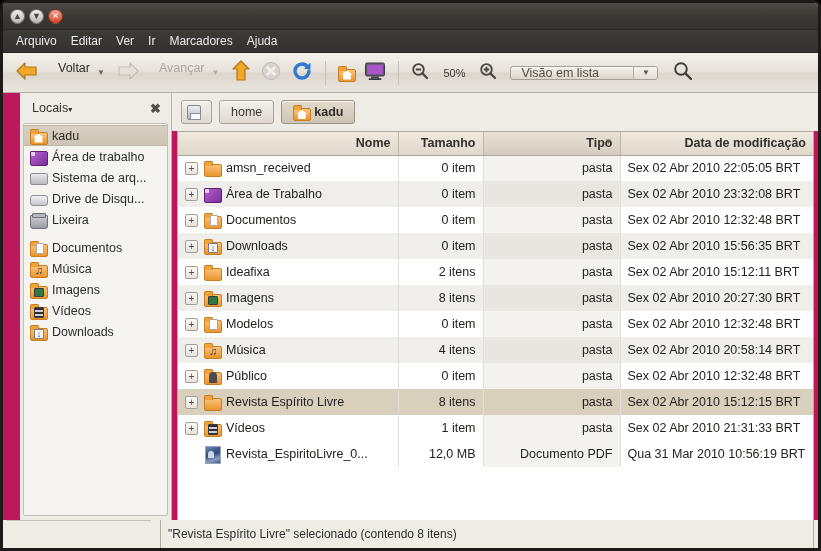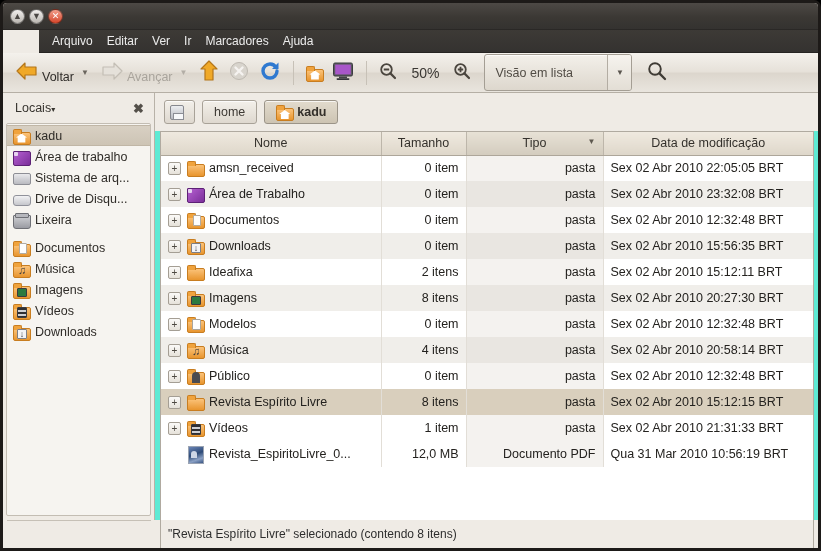--- a/index.html
+++ b/index.html
@@ -43,61 +43,60 @@
     letter-spacing:.1px;
     pointer-events:none;
   }
 
   
   .menubar{
     height:23px; flex:0 0 23px;
     background:linear-gradient(to bottom,#3d3a36,#343230);
     display:flex; align-items:center; padding-left:6px;
     border-bottom:1px solid #262422;
-    margin-left:36px;
   }
   .menuitem{ color:#ececec; font-size:12px; padding:2px 7px; }
 
   
   .toolbar{
     height:40px; flex:0 0 40px;
     background:linear-gradient(to bottom,#f4f1ec 0%,#e6e1d9 48%,#dcd6cd 52%,#e9e5de 100%);
     border-bottom:1px solid #b5afa5;
     display:flex; align-items:center; padding:0 8px;
     gap:0px;
   }
-  .tbtn{ display:flex; align-items:flex-end; gap:4px; padding:3px 5px; border-radius:3px; }
+  .tbtn{ display:flex; align-items:flex-start; gap:20px; padding:3px 5px; border-radius:3px; }
   .tbtn .lbl{ font-size:12.5px; color:#2f2c29; }
   .tbtn.disabled .lbl{ color:#a9a49c; }
   .caret{ font-size:8px; color:#6a655d; padding:0 7px 0 2px;}
   .caret.dim{ color:#b3aea6; }
   .tsep{ width:1px; height:24px; background:#c7c1b7; margin:0 7px; }
-  .zoomlbl{ font-size:14px; color:#3a3733; padding:0 9px; }
+  .zoomlbl{ font-size:11px; color:#3a3733; padding:0 9px; }
 
   .combo{
-    height:37px; min-width:148px;
+    height:14px; min-width:148px;
     border:1px solid #a49e94;
     border-radius:3px;
     background:linear-gradient(to bottom,#f3f0ea,#ddd7cd);
     display:flex; align-items:center;
     margin-left:8px;
     box-shadow:inset 0 1px 0 rgba(255,255,255,.8);
   }
   .combo .ctext{ flex:1; padding:0 10px; font-size:12.5px; color:#514c45; }
   .combo .cbtn{
     width:24px; height:100%;
     border-left:1px solid #b3ada3;
     display:flex;align-items:center;justify-content:center;
     font-size:8px;color:#5a554e;
     background:linear-gradient(to bottom,#f6f3ee,#e3ded5);
     border-radius:0 2px 2px 0;
   }
 
   
-  .body{ flex:1; display:flex; min-height:0; background:#5eead4;}
+  .body{ flex:1; display:flex; min-height:0; background:#be185d;padding-left:17px;}
   .sidebar{
     width:152px; flex:0 0 152px;
     display:flex; flex-direction:column;
     background:#efebe5;
     border-right:1px solid #b8b2a8;
   }
   .sb-head{
     height:30px; flex:0 0 30px;
     display:flex; align-items:center; justify-content:space-between;
     padding:0 10px 0 12px;
@@ -211,22 +210,22 @@
     background:#fff;
     display:flex; flex-direction:column;
     min-height:0; overflow:hidden;
   }
   table.flist{ width:100%; border-collapse:collapse; table-layout:fixed; }
   table.flist th{
     height:23px;
     background:linear-gradient(to bottom,#efe9df,#ded7ca);
     border-right:1px solid #bdb6aa;
     border-bottom:1px solid #ada69a;
-    font-weight:normal; font-size:12.5px; color:#34312c;
-    text-align:center; padding:0 7px;
+    font-weight:bold; font-size:12.5px; color:#34312c;
+    text-align:right; padding:0 7px;
     white-space:nowrap; position:relative;
   }
   table.flist th.sorted{ background:linear-gradient(to bottom,#e7e1d5,#d3ccbe); }
   table.flist th .sortar{ position:absolute; right:7px; top:5px; font-size:8px; color:#5d584f; }
   table.flist th:last-child{ border-right:0; }
   table.flist td{
     height:26px;
     font-size:12.5px; color:#24221f;
     padding:0 7px;
     border-right:1px solid #e2ded7;

